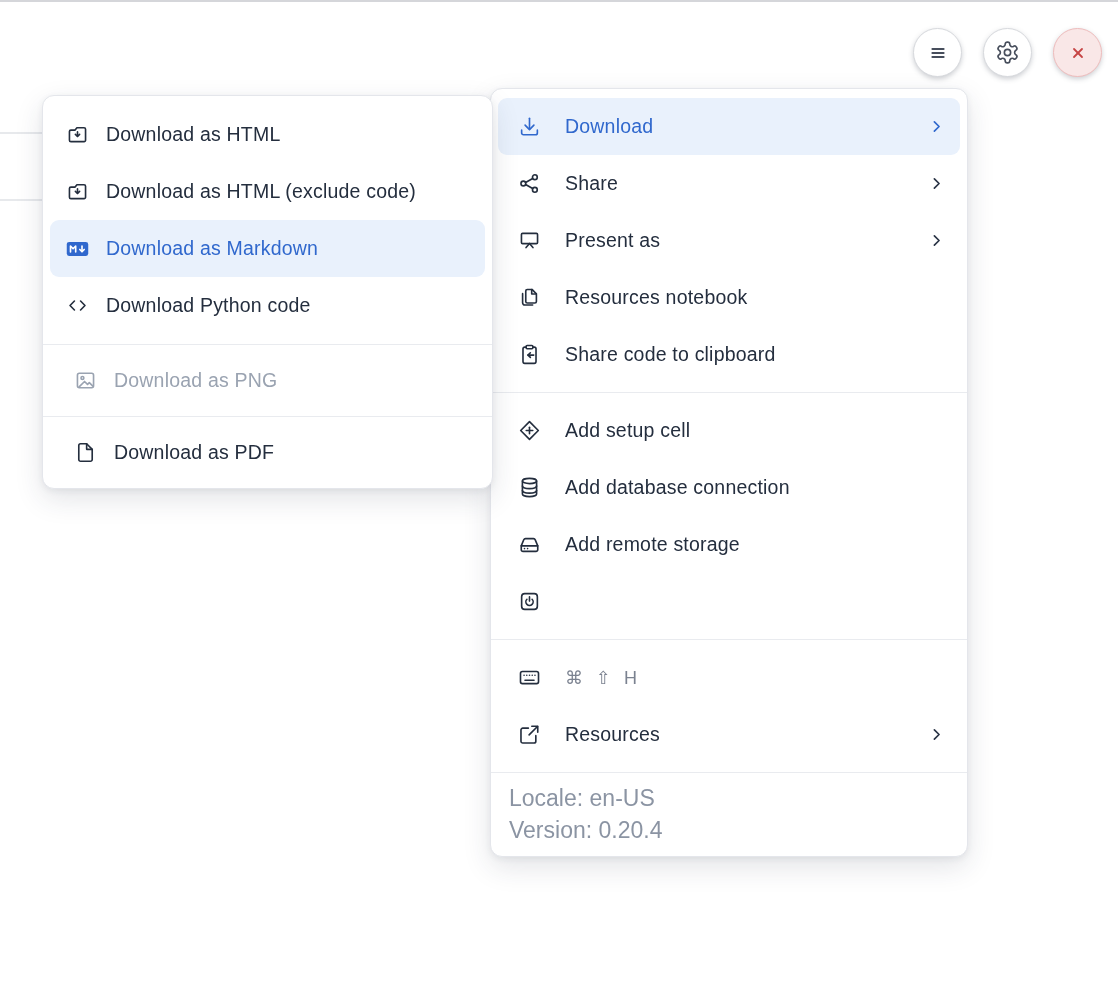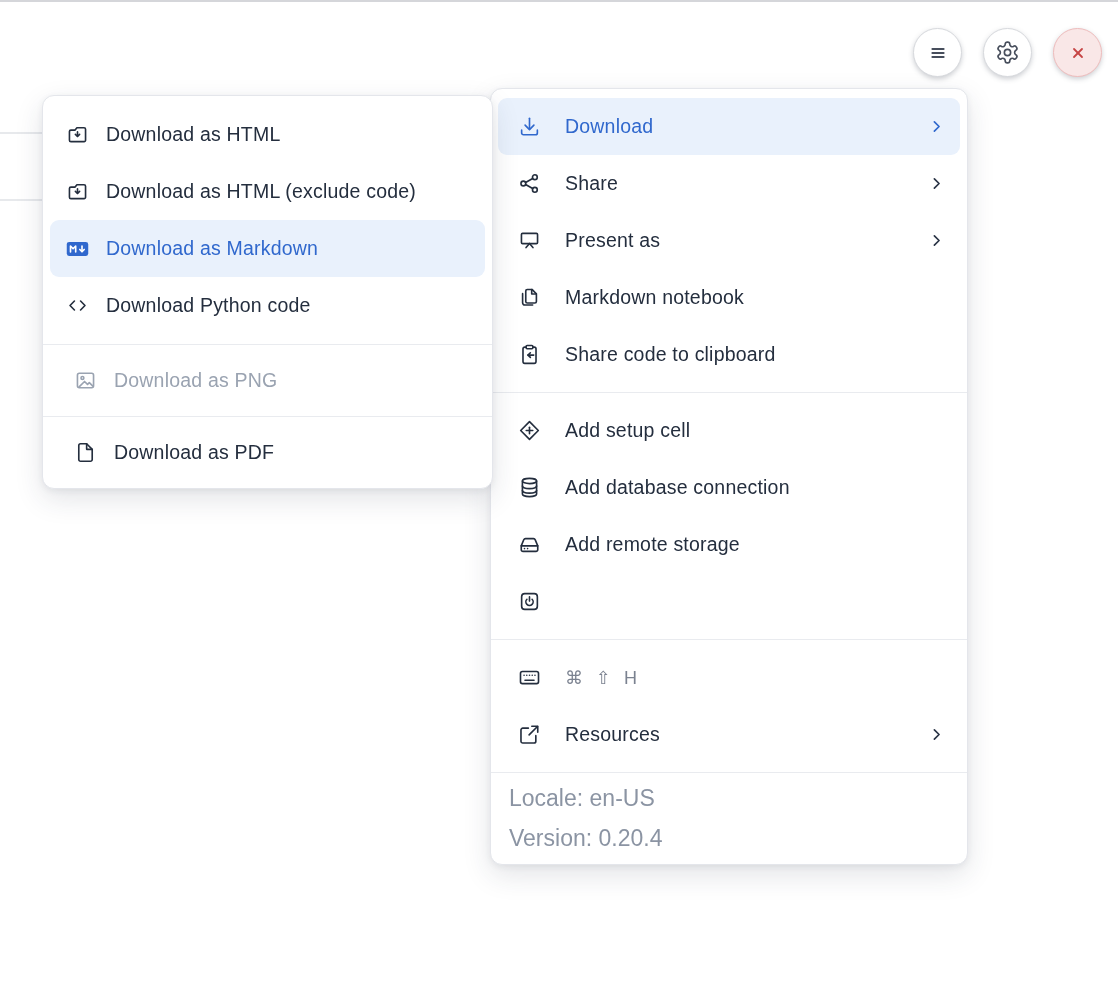--- a/index.html
+++ b/index.html
@@ -55,21 +55,21 @@
   .item .icon{width:23px;height:23px;flex:none;display:flex;align-items:center;justify-content:center;}
   .item .label{flex:1;letter-spacing:.2px;white-space:nowrap;}
   .item.active{background:var(--accent-bg);color:var(--accent);}
   .item.disabled{color:var(--disabled);cursor:default;}
   .item .chevron{color:#2a3446;display:flex;flex:none;}
   .item.active .chevron{color:var(--accent);}
   .item .shortcut{color:var(--shortcut);font-size:18px;word-spacing:8px;white-space:nowrap;}
 
   .menu-footer{padding:12px 18px 13px;}
   .menu-footer .foot-line{color:var(--muted);font-size:23px;line-height:26px;}
-  .menu-footer .foot-line + .foot-line{margin-top:14px;}
+  .menu-footer .foot-line + .foot-line{margin-top:6px;}
 </style>
 </head>
 <body>
 
 <div class="top-hairline"></div>
 <div class="bg-line l1"></div>
 <div class="bg-line l2"></div>
 
 <div class="toolbar">
   <button class="circle-btn">
@@ -153,21 +153,21 @@
     </div>
 
     <div class="item">
       <span class="icon">
         <svg width="23" height="23" viewBox="0 0 24 24" fill="none" stroke="currentColor" stroke-width="1.7" stroke-linecap="round" stroke-linejoin="round">
             <path d="M4.8 8v9.6a2.2 2.2 0 0 0 2.2 2.2h8.3"></path>
             <path d="M9.7 3.6h4.9l4.6 4.6v8a1.6 1.6 0 0 1-1.6 1.6H9.7a1.6 1.6 0 0 1-1.6-1.6V5.2a1.6 1.6 0 0 1 1.6-1.6Z"></path>
             <path d="M14.3 3.8v4.6H19"></path>
           </svg>
       </span>
-      <span class="label">Markdown notebook</span>
+      <span class="label">Resources notebook</span>
     </div>
 
     <div class="item">
       <span class="icon">
         <svg width="23" height="23" viewBox="0 0 24 24" fill="none" stroke="currentColor" stroke-width="1.7" stroke-linecap="round" stroke-linejoin="round">
             <path d="M15.5 4.3H17a1.8 1.8 0 0 1 1.8 1.8v13.3A1.8 1.8 0 0 1 17 21.2H7a1.8 1.8 0 0 1-1.8-1.8V6.1A1.8 1.8 0 0 1 7 4.3h1.5"></path>
             <rect x="8.5" y="2.6" width="7" height="3.4" rx="1"></rect>
             <path d="M16.4 12.6h-6"></path>
             <path d="m12.9 10.2-2.5 2.4 2.5 2.4"></path>
           </svg>

